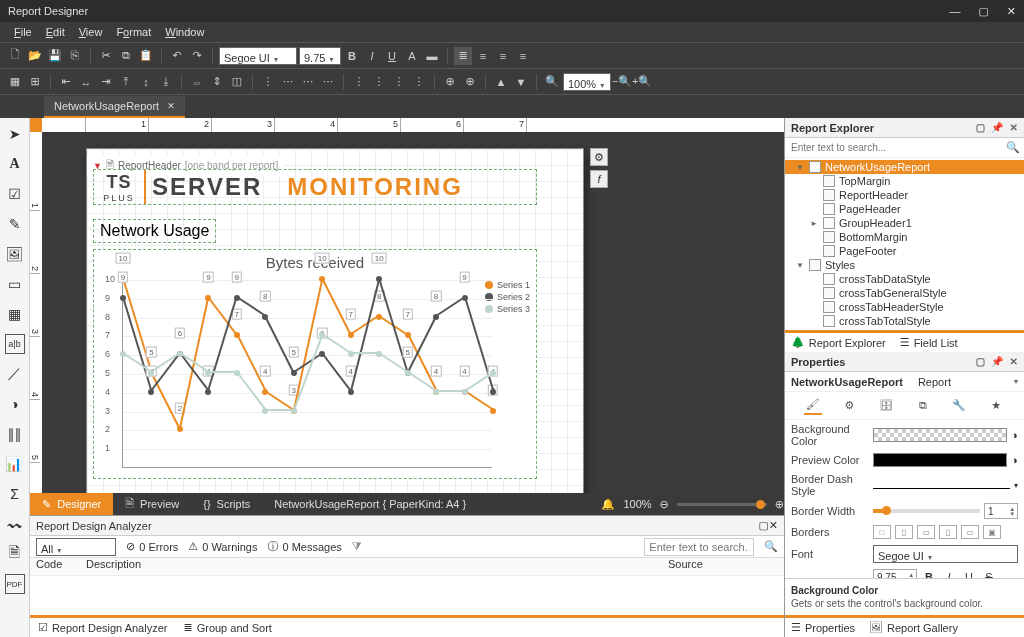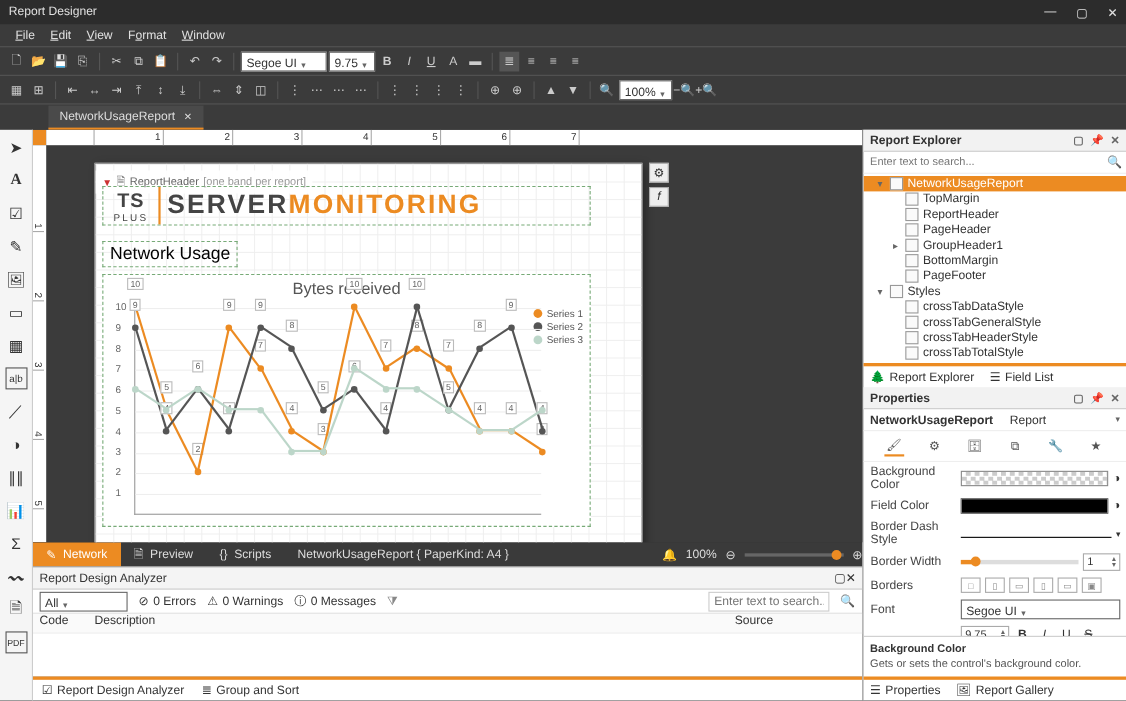--- a/index.html
+++ b/index.html
@@ -50,21 +50,21 @@
   .page .overlay-grid{position:absolute;inset:0;background-image:linear-gradient(#eee 1px,transparent 1px),linear-gradient(90deg,#eee 1px,transparent 1px);background-size:16px 16px;pointer-events:none;}
   .band-label{position:absolute;left:0;top:6px;font-size:10px;color:#666;display:flex;align-items:center;gap:4px;padding:2px 6px;background:rgba(255,255,255,.9);}
   .band-label .arrow{color:#c33;font-size:9px;}
   
   .logo{position:absolute;left:6px;top:20px;width:444px;height:36px;display:flex;align-items:center;border:1px dashed #7a7;}
   .logo-left{width:52px;height:34px;display:flex;flex-direction:column;align-items:center;justify-content:center;border-right:2px solid var(--accent);}
   .logo-left .ts{font-size:18px;font-weight:bold;color:#444;letter-spacing:1px;}
   .logo-left .plus{font-size:9px;color:#444;letter-spacing:2px;}
   .logo-right{font-size:24px;letter-spacing:2px;font-weight:600;padding-left:6px;}
   .logo-right .s{color:#444;}
-  .logo-right .m{color:var(--accent);}
+  .logo-right .m{color:var(--accent);margin-left:25px;}
   
   .report-title{position:absolute;left:6px;top:70px;font-size:16px;color:#000000;border:1px dashed #7a7;padding:2px 6px;}
   
   .chart-box{position:absolute;left:6px;top:100px;width:444px;height:230px;border:1px dashed #7a7;background:#fff;}
   .chart-title{text-align:center;font-size:15px;color:#555;margin-top:4px;}
   .chart-legend{position:absolute;right:6px;top:28px;font-size:9px;color:#555;}
   .chart-legend div{display:flex;align-items:center;gap:4px;margin:2px 0;}
   .chart-legend .dot{width:8px;height:8px;border-radius:50%;}
   .chart-axes{position:absolute;left:28px;bottom:10px;width:370px;height:188px;border-left:1px solid #999;border-bottom:1px solid #999;}
   .y-tick{position:absolute;left:-18px;font-size:9px;color:#666;transform:translateY(50%);}
@@ -438,21 +438,21 @@
       </div>
       <div class="pagebtns">
         <div class="pb">⚙</div>
         <div class="pb">
             <i>f</i>
           </div>
       </div>
     </div>
 
     <div class="canvas-status">
-      <div class="stab active">✎ <span>Network</span></div>
+      <div class="stab active">✎ <span>Designer</span></div>
       <div class="stab">🗎 <span>Preview</span></div>
       <div class="stab">{} <span>Scripts</span></div>
       <div class="stab">NetworkUsageReport { PaperKind: A4 }</div>
       <div class="spacer"></div>
       <span>🔔</span>
       <span style="margin:0 8px">100%</span>
       <span>⊖</span>
       <div class="zoom-slider">
           <div class="knob"></div>
         </div>
@@ -606,21 +606,21 @@
       </div>
       <div class="props-list">
         <div class="prow">
             <span class="lbl">Background Color</span>
             <span class="val">
               <span class="swatch checker"></span>
               <span>◑</span>
             </span>
           </div>
         <div class="prow">
-            <span class="lbl">Field Color</span>
+            <span class="lbl">Preview Color</span>
             <span class="val">
               <span class="swatch" style="background:#000"></span>
               <span>◑</span>
             </span>
           </div>
         <div class="prow">
             <span class="lbl">Border Dash Style</span>
             <span class="val">
               <span class="swatch" style="border:none;border-top:1px solid #000;height:0;margin-top:7px"></span>
               <span class="caret" style="font-size:8px">▾</span>

